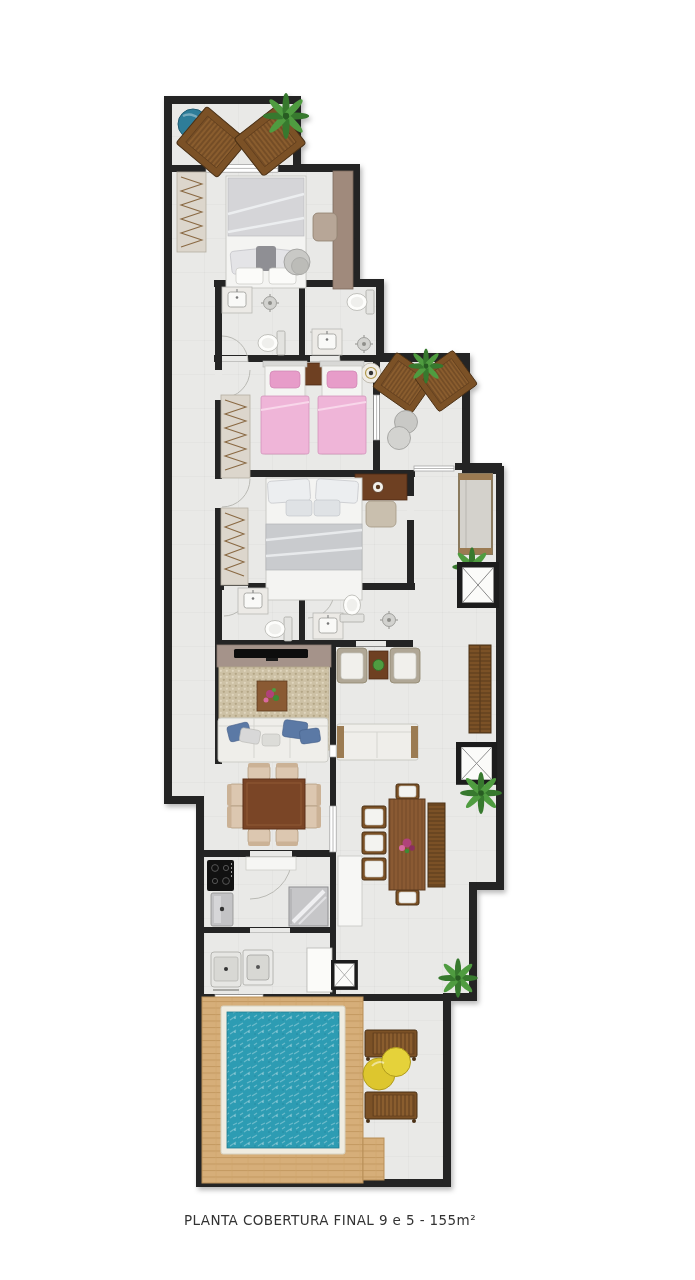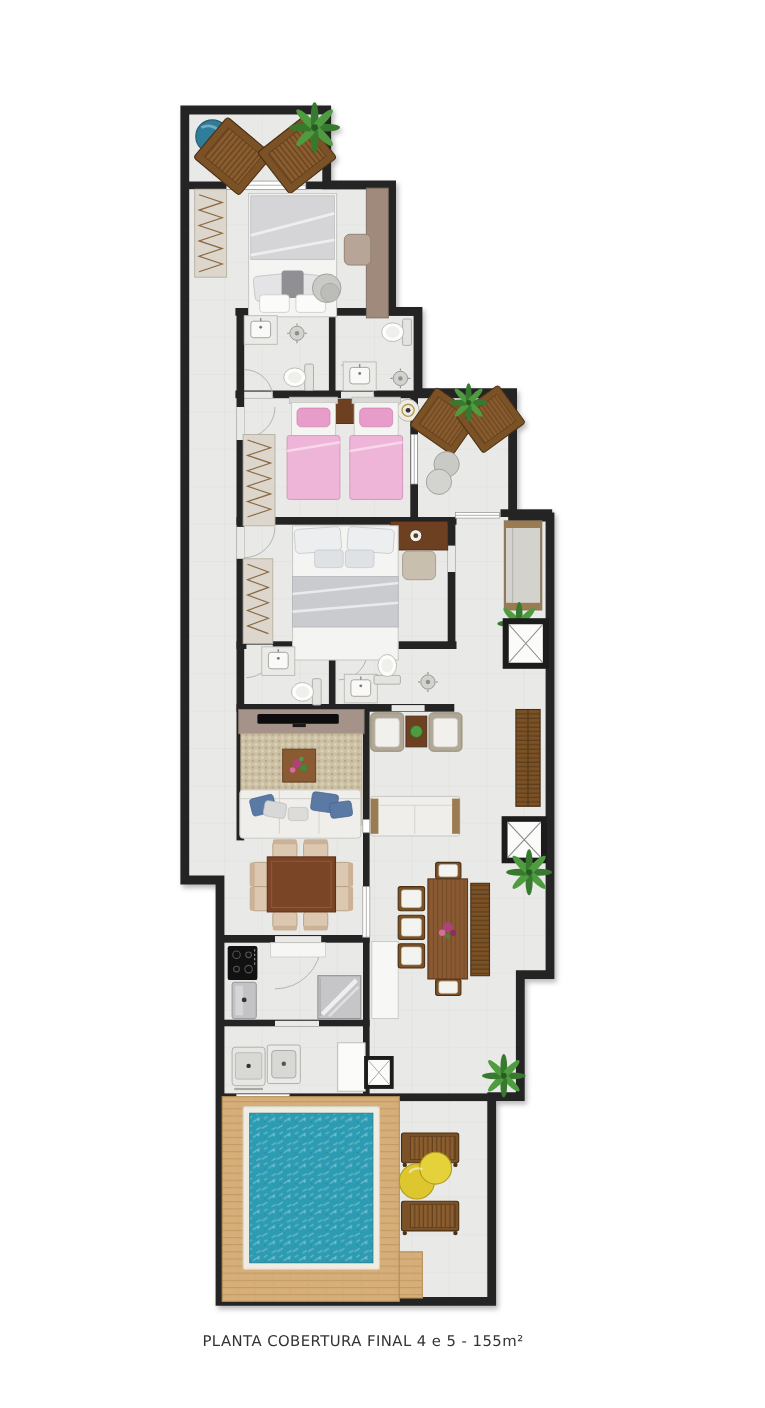--- a/index.html
+++ b/index.html
@@ -440,14 +440,14 @@
         <circle cx="368" cy="1121" r="2" fill="#4a3015"></circle>
             <circle cx="414" cy="1121" r="2" fill="#4a3015"></circle>
       </g>
       <circle cx="379" cy="1074" r="16" fill="var(--pouf_yellow,#ddc62e)" stroke="#b09b1d" stroke-width="1"></circle>
       <circle cx="396" cy="1062" r="14.5" fill="#e5d23a" stroke="#b09b1d" stroke-width="1"></circle>
       <path d="M372 1066a10 10 0 0 1 12-3" stroke="rgba(255,255,255,0.5)" stroke-width="2" fill="none"></path>
     </g>
   </g>
 </svg>
 
-<div class="caption">PLANTA COBERTURA FINAL 4 e 5 - 155m²</div>
+<div class="caption">PLANTA COBERTURA FINAL 9 e 5 - 155m²</div>
 </div>
 
 </body></html>

